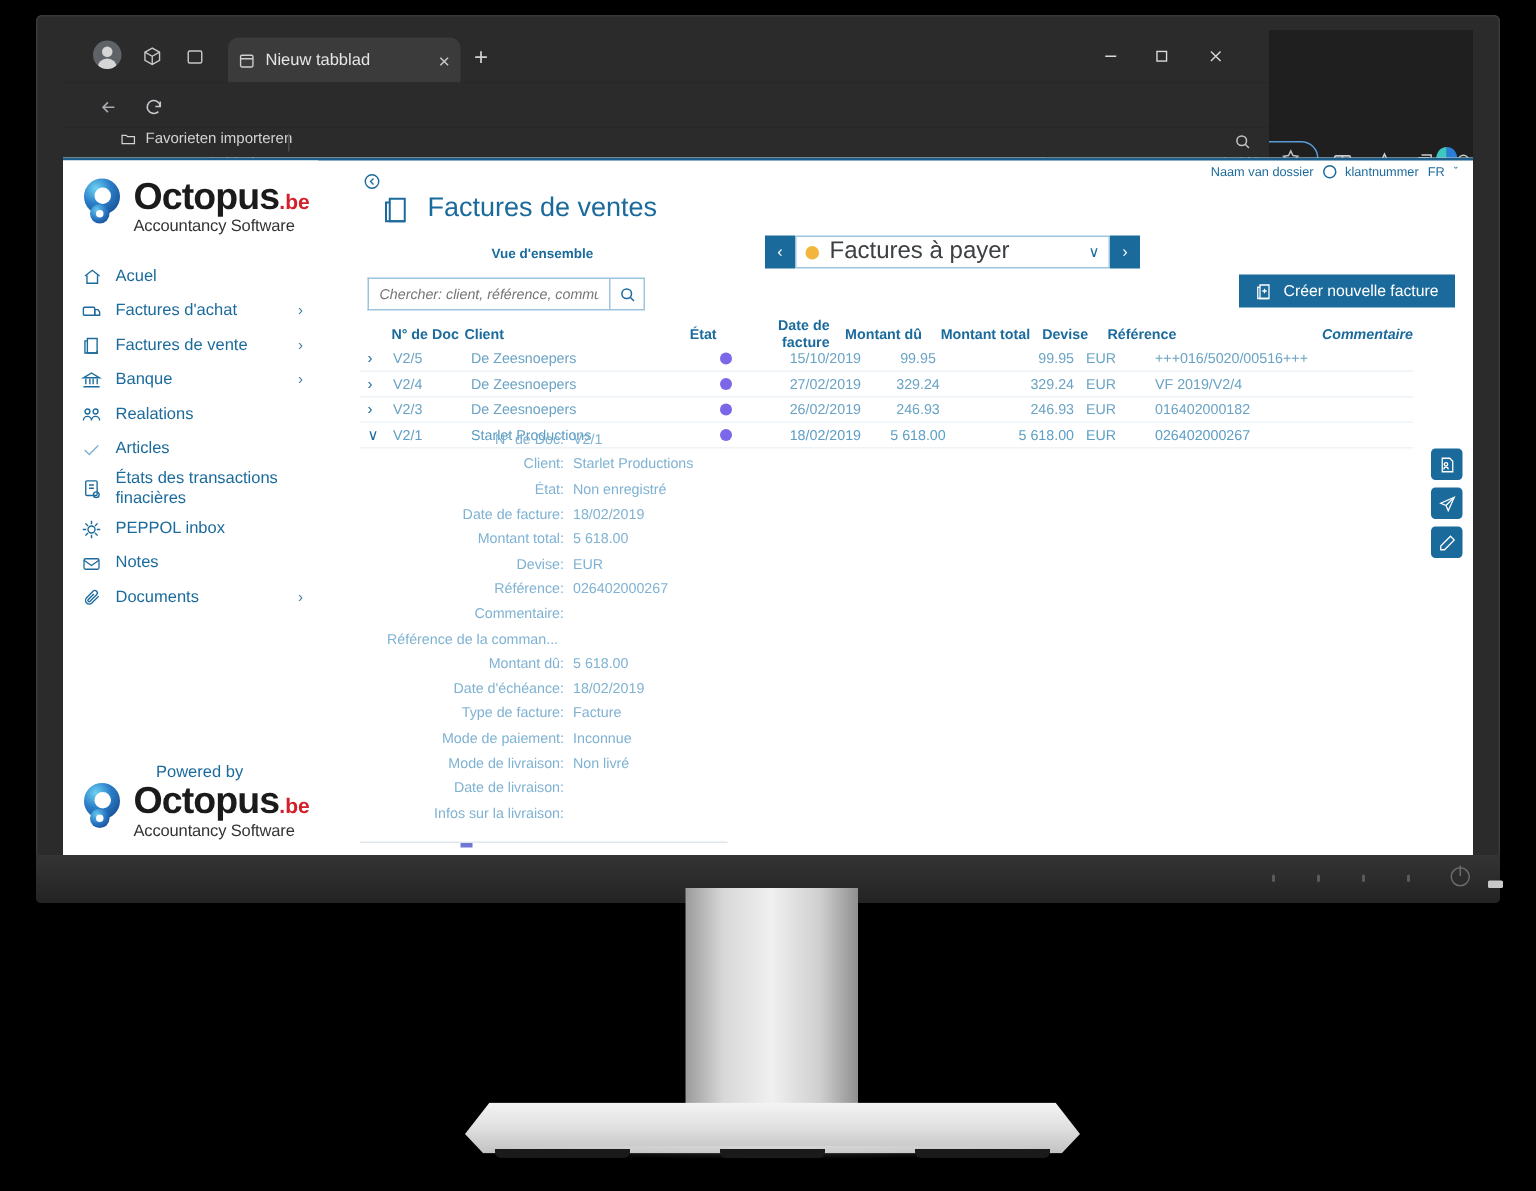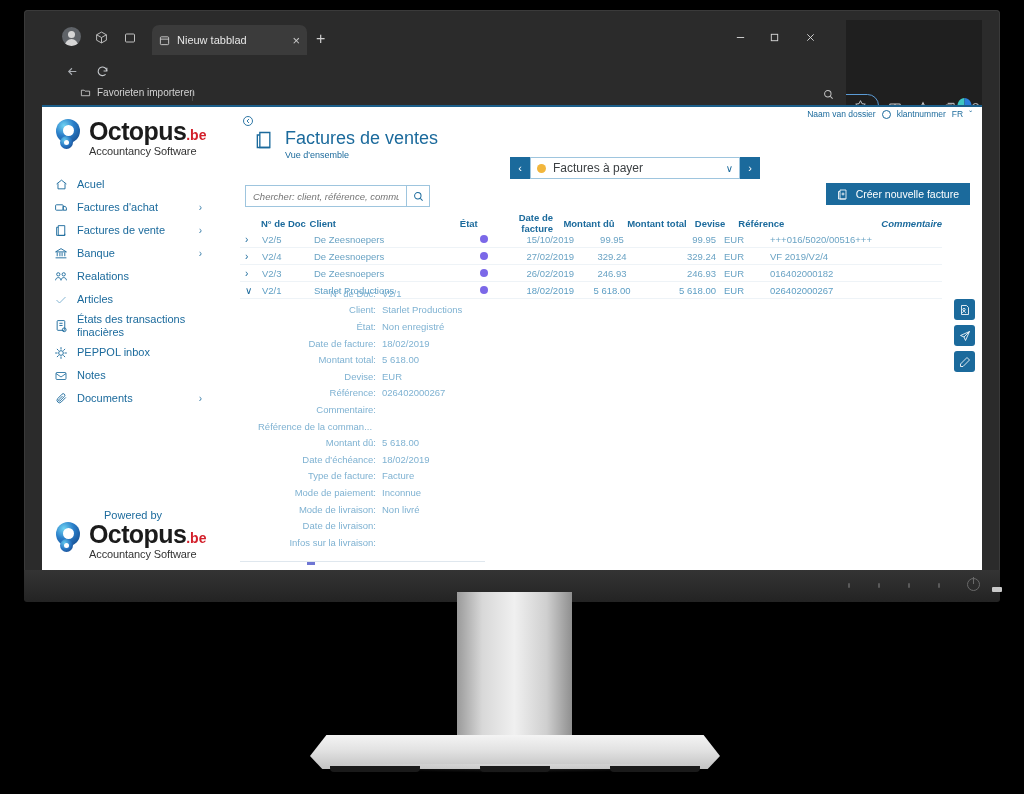--- a/index.html
+++ b/index.html
@@ -156,21 +156,21 @@
   #filter-wrap { position:absolute; left:298px; top:50px; width:250px; height:22px; display:flex; }
   .filter-arrow {
     width:20px; background:#1b6a9c; color:#fff; font-size:11px;
     display:flex; align-items:center; justify-content:center; cursor:pointer;
   }
   #filter-select {
     flex:1; border:1px solid #9ec5de; background:#fff; display:flex; align-items:center;
     padding:0 6px; gap:7px;
   }
   #filter-dot { width:9px; height:9px; border-radius:50%; background:#f2b63c; flex:0 0 9px; }
-  #filter-label { flex:1; font-size:12px; color:#3c4043; }
+  #filter-label { flex:1; font-size:16px; color:#3c4043; }
   #filter-chev { color:#1b6a9c; font-size:10px; }
 
   #search-wrap { position:absolute; left:33px; top:78px; width:185px; height:22px; display:flex; }
   #search-input {
     flex:1; border:1px solid #9ec5de; border-right:none; background:#fff;
     font-family:"Liberation Sans", sans-serif; font-size:9.5px; font-style:italic;
     color:#6f8ea3; padding:0 7px; outline:none;
   }
   #search-btn {
     width:24px; background:#fff; border:1px solid #9ec5de;
@@ -511,30 +511,30 @@
 
           <div id="main">
 
             <div style="position:absolute; left:30px; top:8px;">
               <svg width="12" height="12" viewBox="0 0 24 24" fill="none" stroke="#1b6a9c" stroke-width="1.8">
                 <circle cx="12" cy="12" r="9"></circle>
                   <path d="M14 8l-4 4 4 4"></path>
               </svg>
             </div>
 
-            <div style="position:absolute; left:42px; top:22px; display:flex; align-items:flex-start; gap:11px;">
+            <div style="position:absolute; left:42px; top:22px; display:flex; align-items:flex-start; gap:11px;text-align:center;">
               <span>
                 <svg width="20" height="22" viewBox="0 0 24 24" fill="none" stroke="#1b6a9c" stroke-width="1.6">
                   <path d="M7 3h12v18H7z"></path>
                     <path d="M7 6H4v15h15"></path>
                 </svg>
               </span>
               <div>
                 <div style="font-size:18px; color:#1b6a9c; line-height:1.05;">Factures de ventes</div>
-                <div style="font-size:9px; color:#1b6a9c; font-weight:400; margin-top:2px;">Vue d'ensemble</div>
+                <div style="font-size:9px; color:#1b6a9c; font-weight:700; margin-top:16px;">Vue d'ensemble</div>
               </div>
             </div>
 
             <div id="filter-wrap">
               <div class="filter-arrow">‹</div>
               <div id="filter-select">
                 <span id="filter-dot" style="background: rgb(242, 182, 60);"></span>
                 <span id="filter-label">Factures à payer</span>
                 <span id="filter-chev">∨</span>
               </div>

